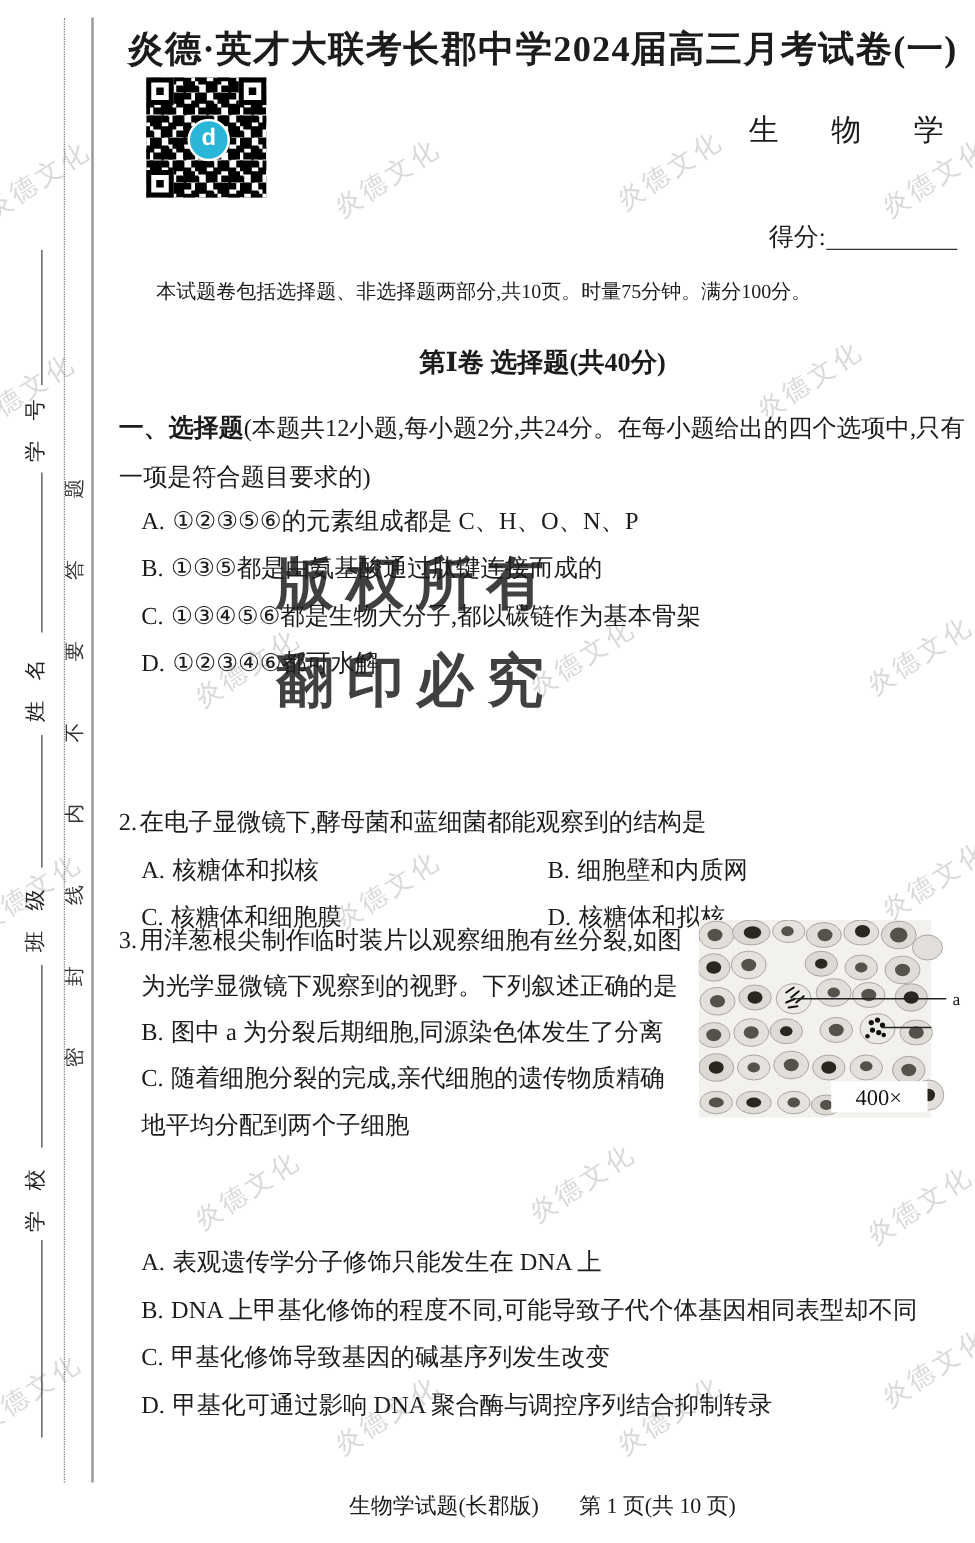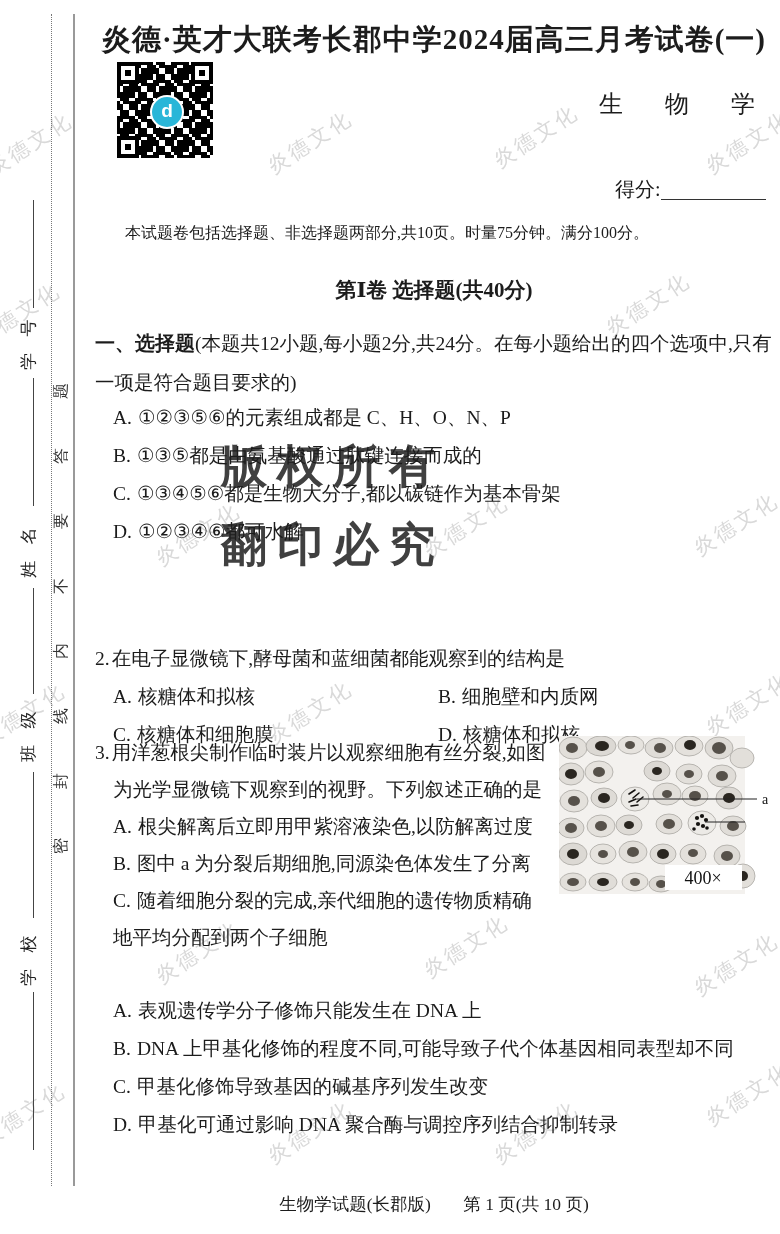--- a/index.html
+++ b/index.html
@@ -250,21 +250,20 @@
             <circle cx="135" cy="93" r="1.8"></circle>
           </g>
           <line x1="78" y1="63" x2="198" y2="63" stroke="#222" stroke-width="1.1"></line>
           <line x1="146" y1="86" x2="186" y2="86" stroke="#222" stroke-width="1.1"></line>
           <text x="203" y="68" font-size="14" fill="#111" font-family="Liberation Serif, serif">a</text>
           <rect x="106" y="129" width="77" height="25" fill="#ffffff"></rect>
           <text x="144" y="148" font-size="18" fill="#111" text-anchor="middle" font-family="Liberation Serif, serif">400×</text>
         </svg>
       </div>
       <div class="stem"><span class="num">3.</span><span>用洋葱根尖制作临时装片以观察细胞有丝分裂,如图为光学显微镜下观察到的视野。下列叙述正确的是</span></div>
-      <div class="opt"><span class="lbl">A.</span><span>根尖解离后立即用甲紫溶液染色,以防解离过度</span></div>
       <div class="opt"><span class="lbl">B.</span><span>图中 a 为分裂后期细胞,同源染色体发生了分离</span></div>
       <div class="opt"><span class="lbl">C.</span><span>随着细胞分裂的完成,亲代细胞的遗传物质精确地平均分配到两个子细胞</span></div>
     </div>
 
     <div class="q" id="q4" style="top:992px">
       <div class="opt"><span class="lbl">A.</span><span>表观遗传学分子修饰只能发生在 DNA 上</span></div>
       <div class="opt"><span class="lbl">B.</span><span>DNA 上甲基化修饰的程度不同,可能导致子代个体基因相同表型却不同</span></div>
       <div class="opt"><span class="lbl">C.</span><span>甲基化修饰导致基因的碱基序列发生改变</span></div>
       <div class="opt"><span class="lbl">D.</span><span>甲基化可通过影响 DNA 聚合酶与调控序列结合抑制转录</span></div>
     </div>

